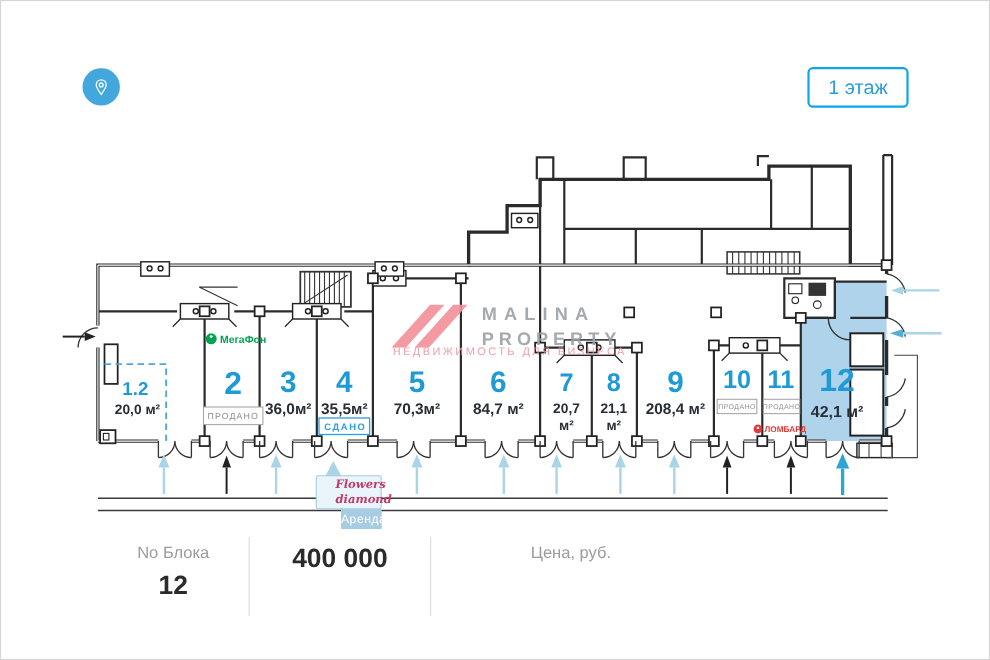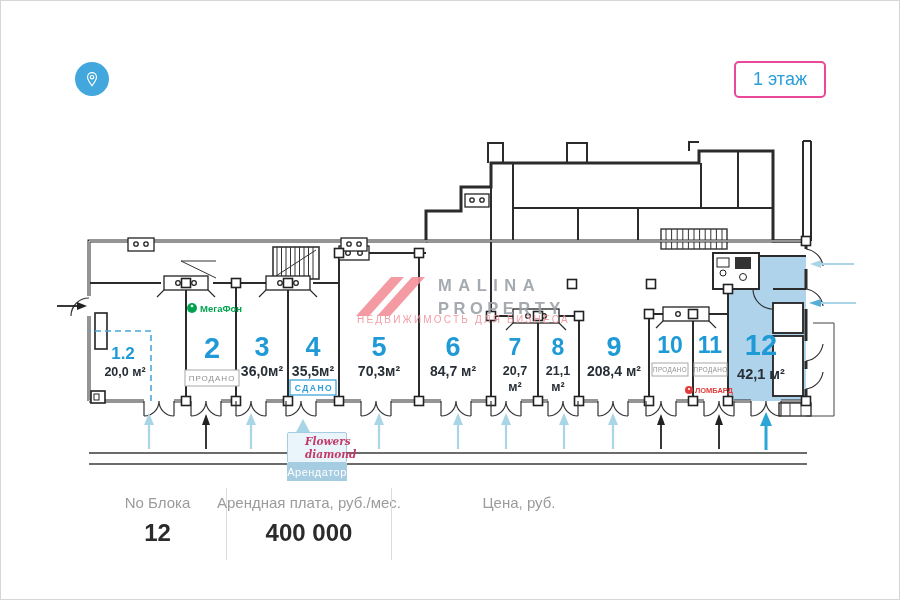--- a/index.html
+++ b/index.html
@@ -11,21 +11,21 @@
   
   #hdr-pin{
     position:absolute;left:74px;top:61px;width:34px;height:34px;border-radius:50%;
     background:#41a7dd;display:flex;align-items:center;justify-content:center;
   }
   #hdr-title{
     position:absolute;left:122px;top:66px;font-size:21px;color:#3d4752;letter-spacing:.2px;
   }
   #floor-btn{
     position:absolute;left:733px;top:60px;width:92px;height:37px;box-sizing:border-box;
-    border:2px solid #ec4899;border-radius:5px;background:#fff;color:#2b9ed9;
+    border:2px solid #0ea5e9;border-radius:5px;background:#fff;color:#2b9ed9;
     font-size:18px;display:flex;align-items:center;justify-content:center;cursor:pointer;
   }
   
   #plan{position:absolute;left:0;top:0;}
   .w3{stroke:#2b2b2b;stroke-width:3;fill:none;}
   .w2{stroke:#2b2b2b;stroke-width:2;fill:none;}
   .w1{stroke:#2b2b2b;stroke-width:1.2;fill:none;}
   .wi{stroke:#ffffff;stroke-width:1;fill:none;}
   .thin{stroke:#444;stroke-width:1;fill:none;}
   .door{stroke:#333;stroke-width:1.2;fill:none;}
@@ -58,21 +58,21 @@
   .head-cy{fill:#2ba5d6;}
   
   #flowers{position:absolute;left:286px;top:431px;width:60px;text-align:center;}
   #flowers .name{
     box-sizing:border-box;border:1px solid #a6cce2;background:#e9f4fb;border-radius:2px;
     font-family:"DejaVu Serif", serif;font-style:italic;font-weight:bold;
     font-size:10.5px;line-height:1.2;color:#c23a68;padding:2px 17px;
   }
   #flowers .role{
     background:#a6cce2;color:#ffffff;font-size:11px;letter-spacing:.5px;
-    padding:3px 0;margin-top:0;
+    padding:3px 0;margin-top:0;margin-left:23px;
   }
   
   #infobar{
     position:absolute;left:88px;top:487px;width:722px;height:72px;
     display:grid;grid-template-columns:137px 165px 255px 165px;
   }
   .info-cell{display:flex;flex-direction:column;align-items:center;justify-content:flex-start;padding-top:6px;}
   .info-cell + .info-cell{border-left:1px solid #dcdcdc;}
   .info-label{font-size:15px;color:#9b9b9b;margin-bottom:8px;white-space:nowrap;}
   .info-value{font-size:24px;font-weight:bold;color:#2b2b2b;white-space:nowrap;}
@@ -381,21 +381,20 @@
     </div>
     <div class="role">Арендатор</div>
   </div>
 
   <div id="infobar">
     <div class="info-cell">
       <div class="info-label">No Блока</div>
       <div class="info-value">12</div>
     </div>
     <div class="info-cell">
-      <div class="info-label">Арендная плата, руб./мес.</div>
       <div class="info-value">400 000</div>
     </div>
     <div class="info-cell">
       <div class="info-label">Цена, руб.</div>
     </div>
   </div>
 
 </div>
 
 </body></html>

